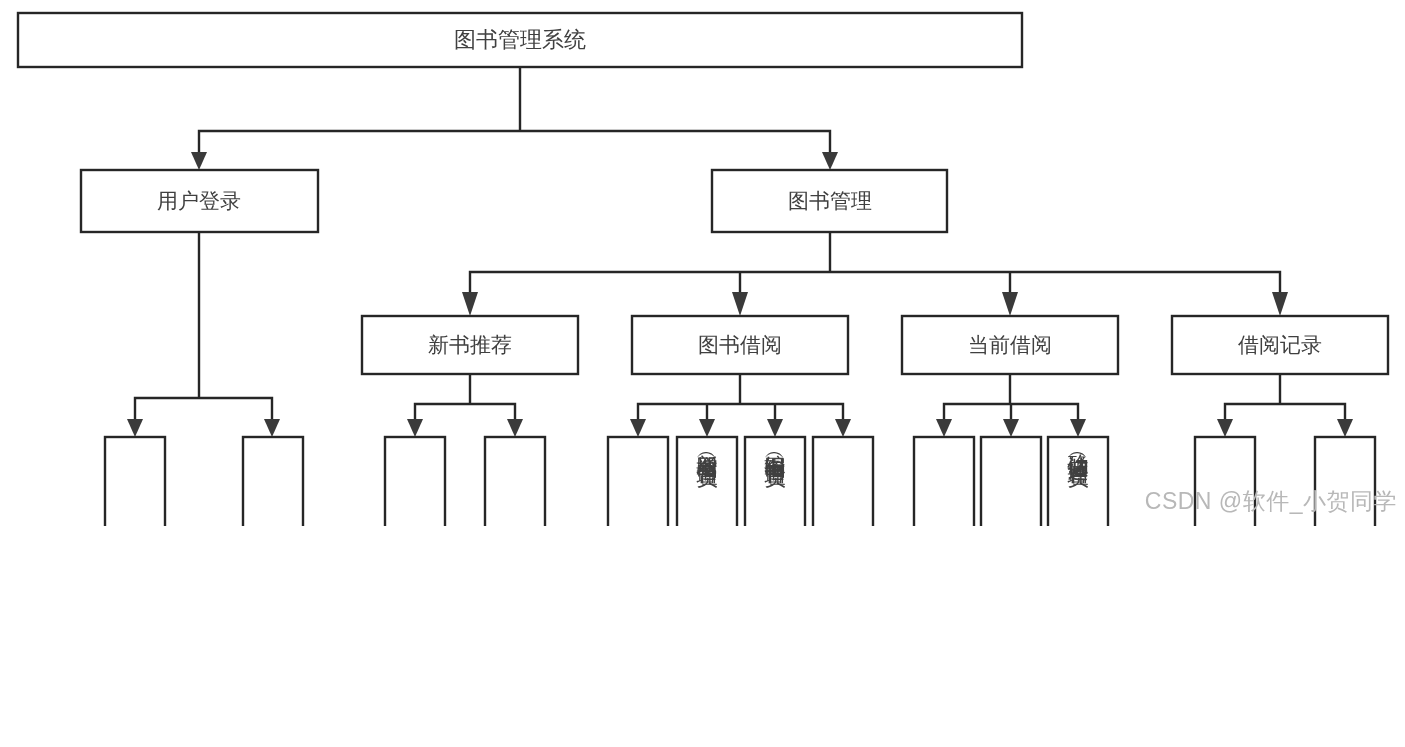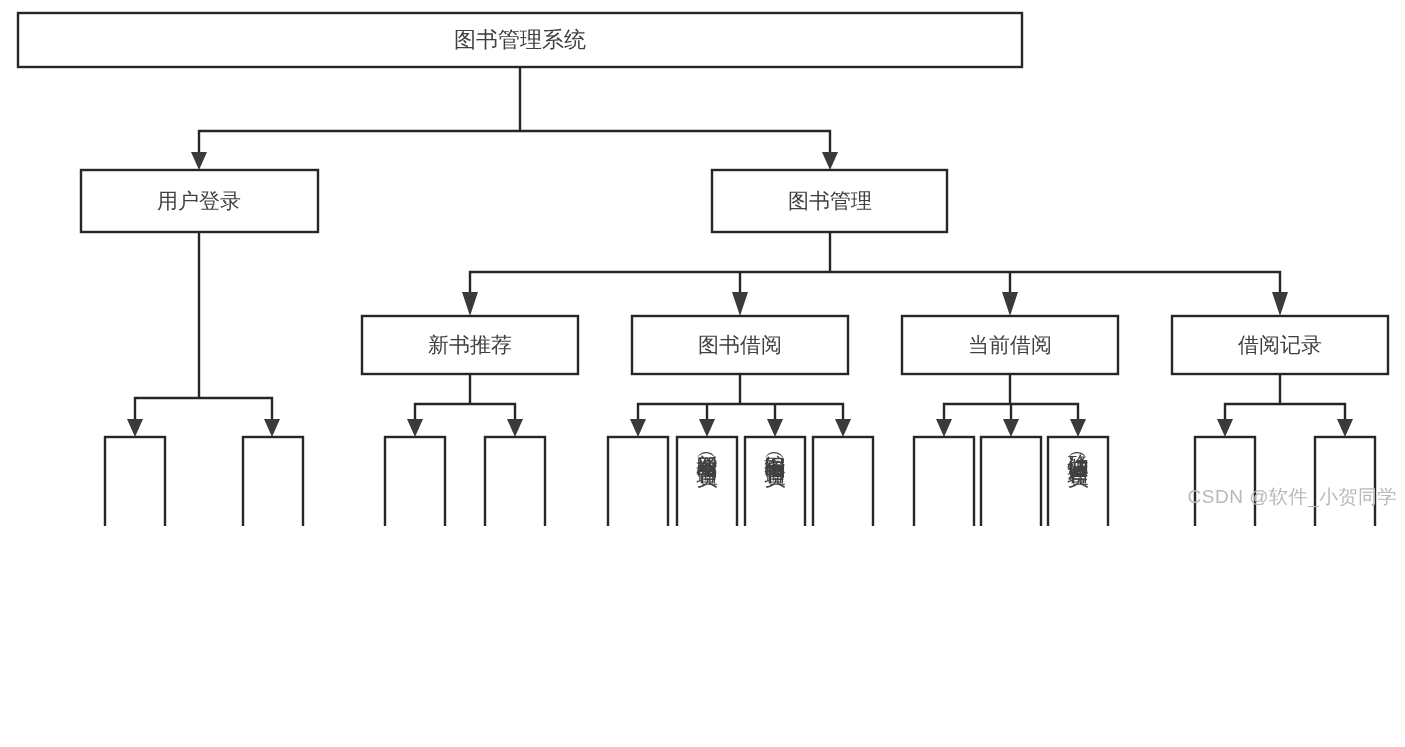--- a/index.html
+++ b/index.html
@@ -64,23 +64,23 @@
     font-size: 21px;
     line-height: 1.24;
     letter-spacing: 2px;
     color: #404040;
     white-space: nowrap;
     text-align: center;
   }
   .watermark {
     position: absolute;
     right: 8px;
-    bottom: 16px;
-    font-family: "Liberation Sans", "DejaVu Sans", sans-serif;
-    font-size: 19px;
+    bottom: 9px;
+    font-family: "Liberation Sans", "DejaVu Sans", sans-serif;
+    font-size: 23px;
     color: #b8b8b8;
     letter-spacing: 0.5px;
     white-space: nowrap;
     user-select: none;
   }
 </style>
 </head>
 <body>
 
 <div id="diagram-root">

